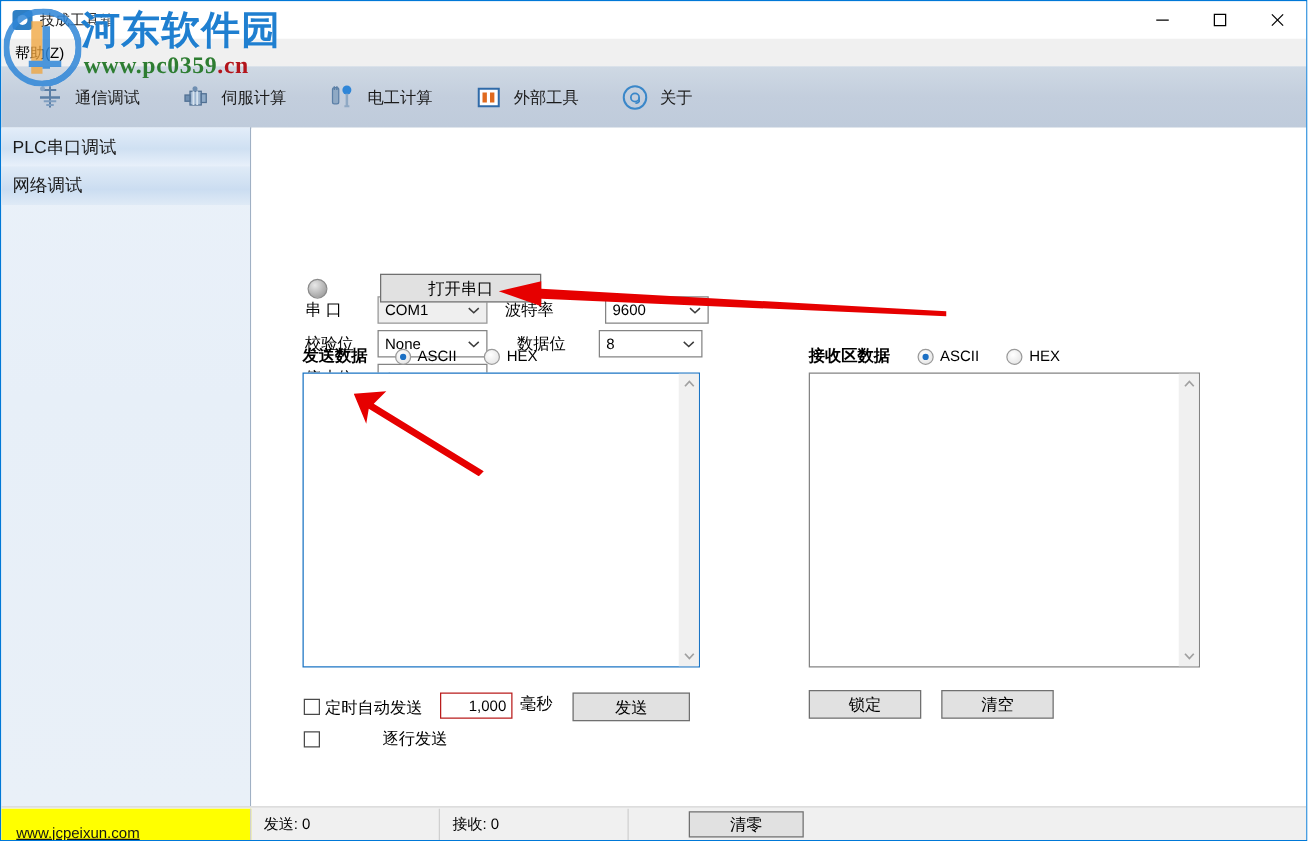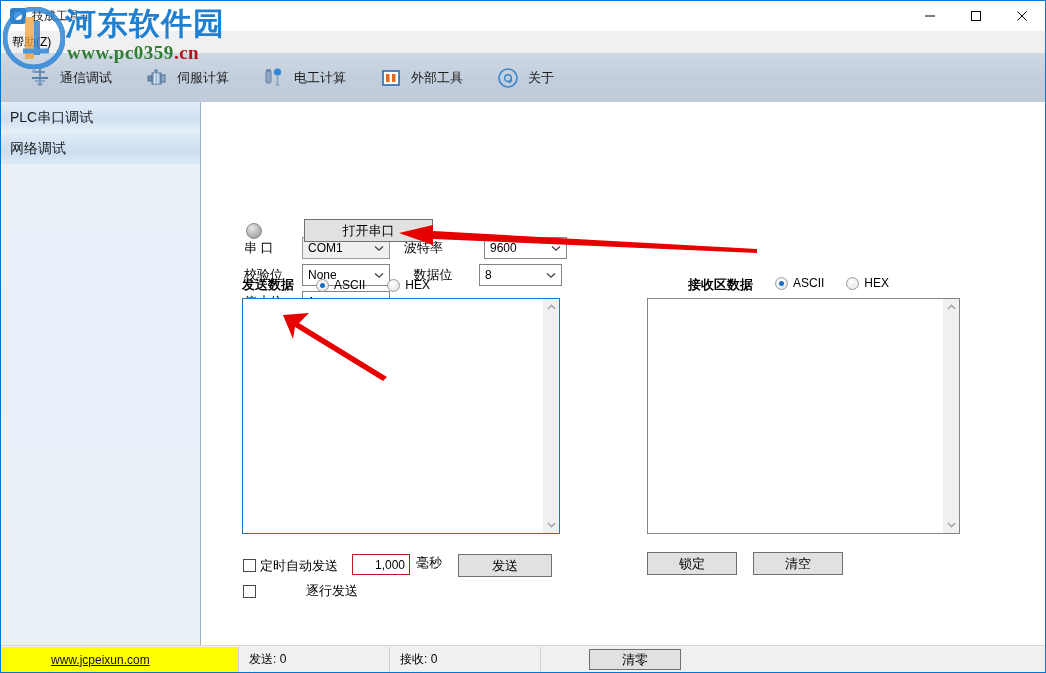--- a/index.html
+++ b/index.html
@@ -206,23 +206,22 @@
   .statusbar {
     position: absolute; left: 0; top: 644px;
     width: 1044px; height: 27px;
     background: #f0f0f0;
     border-top: 1px solid #d6d6d6;
     display: flex; align-items: center;
   }
   .status-link-cell {
     width: 199px; height: 26px;
     background: #ffff00;
-    display: flex; align-items: center;
+    display: flex; align-items: flex-end;
     border-right: 1px solid #d0d0d0;
-    padding-left: 38px;
   }
   .status-link {
     font-size: 12px; color: #151515;
     text-decoration: underline;
     margin-left: 12px;
   }
   .status-cell {
     font-size: 12px; color: #000;
     height: 26px; display: flex; align-items: center;
     padding-left: 10px;
@@ -474,21 +473,21 @@
       <span class="btn" style="margin-left:16px; width:94px; height:23px;">
         <span>发送</span>
       </span>
     </div>
 
     <div style="position:absolute; left:42px; top:480px; display:flex; align-items:center;gap:46px;">
       <span class="checkbox"></span>
       <span class="check-label">逐行发送</span>
     </div>
 
-    <div style="position:absolute; left:446px; top:174px; display:flex; align-items:flex-start;margin-left:41px;">
+    <div style="position:absolute; left:446px; top:174px; display:flex; align-items:center;">
       <span class="section-title">接收区数据</span>
       <span class="radio-wrap" style="margin-left:22px;">
         <span class="radio on"></span>
         <span class="radio-label">ASCII</span>
       </span>
       <span class="radio-wrap" style="margin-left:22px;">
         <span class="radio"></span>
         <span class="radio-label">HEX</span>
       </span>
     </div>

